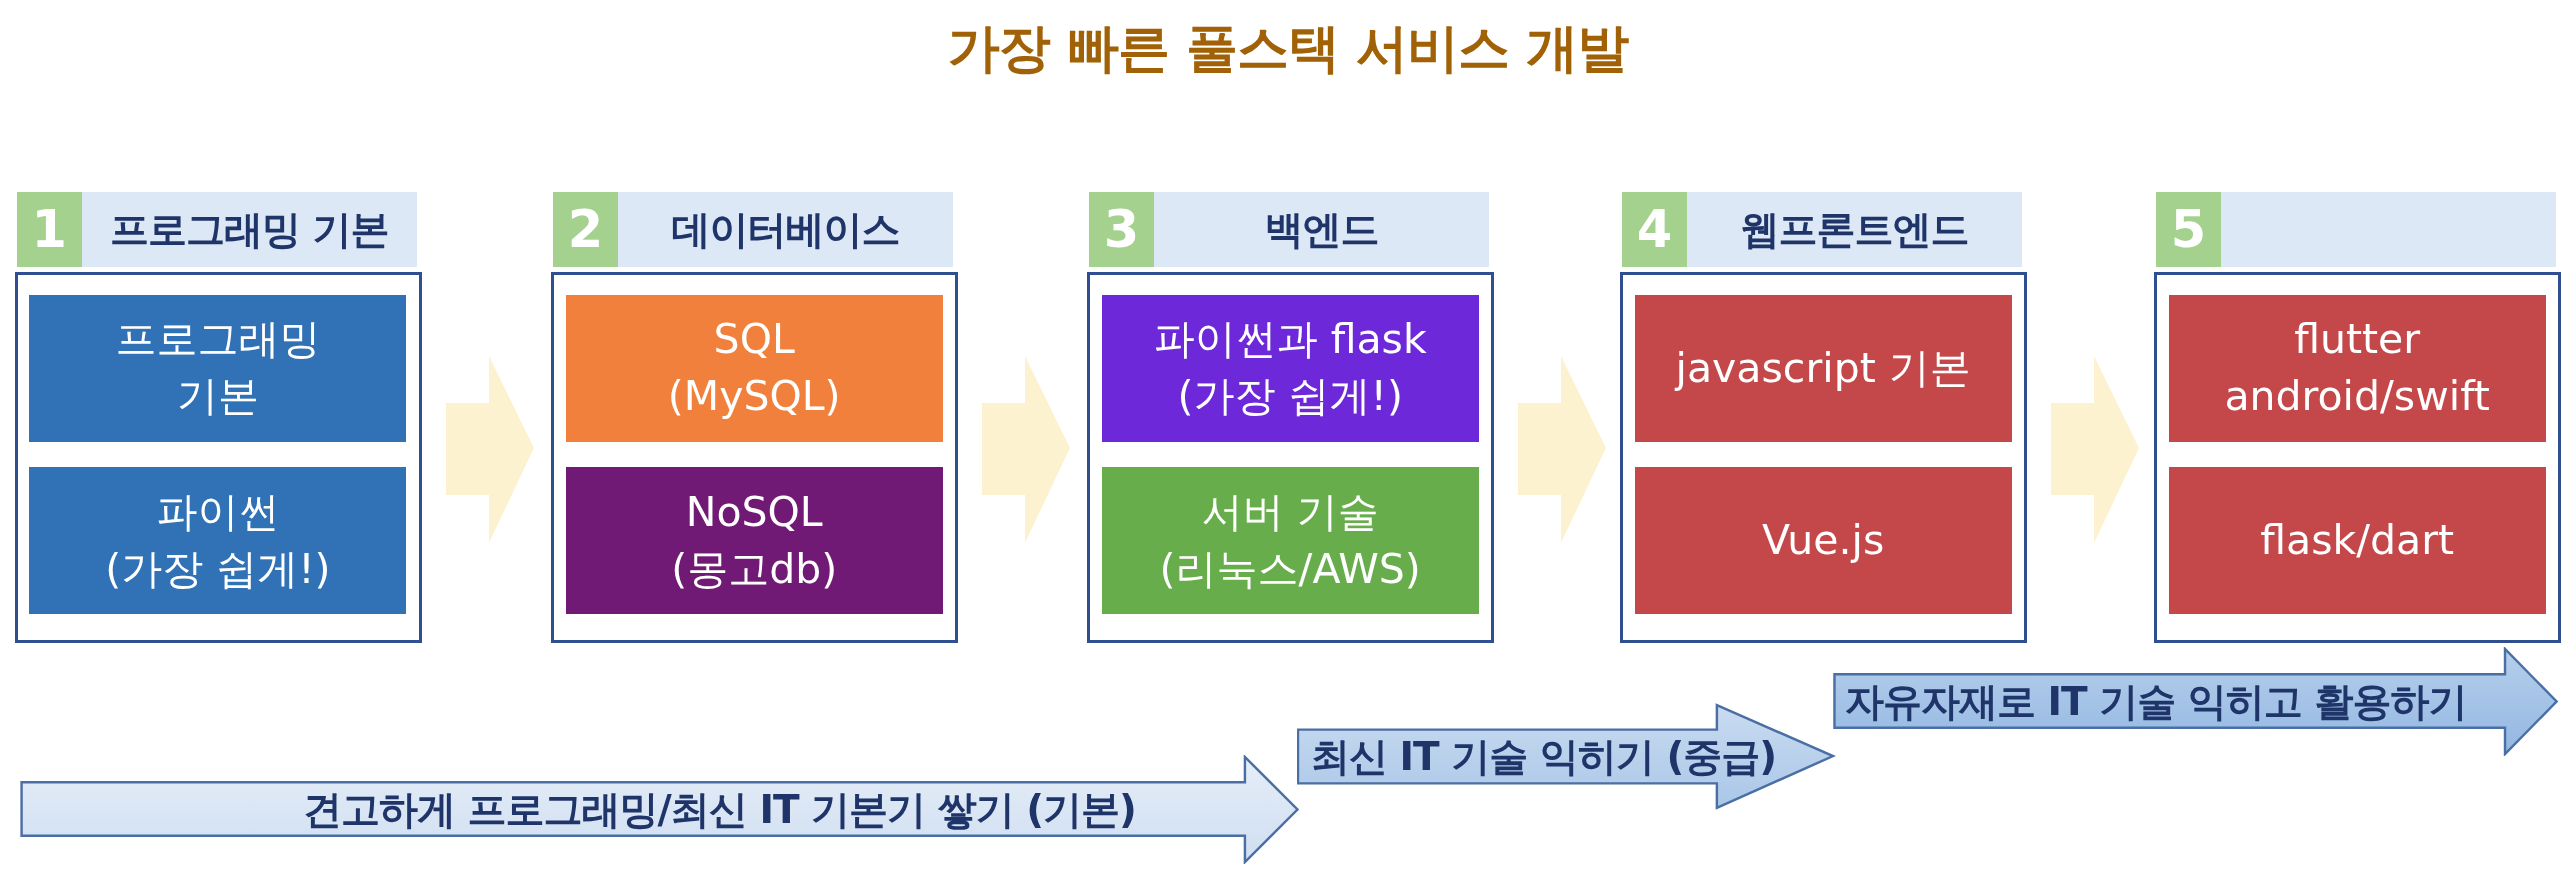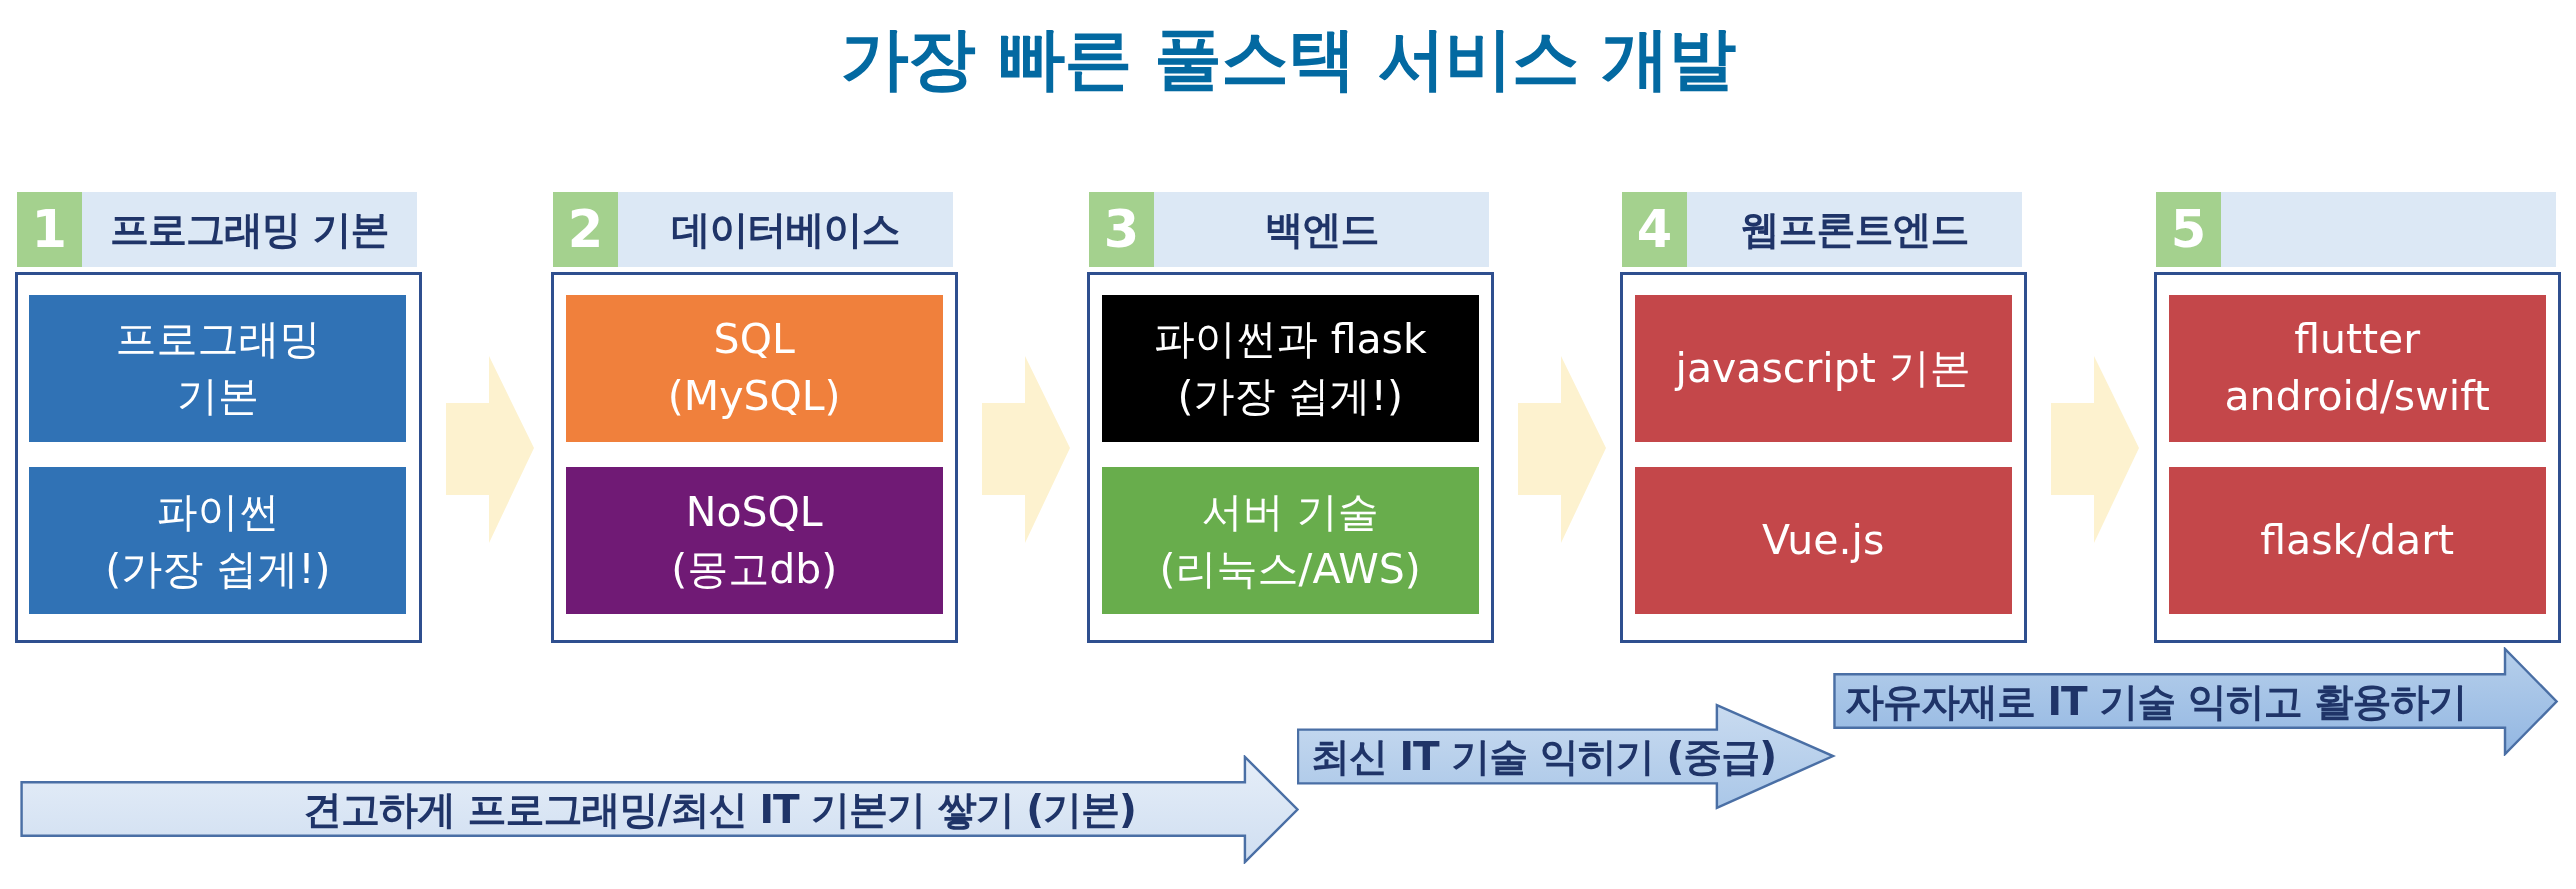--- a/index.html
+++ b/index.html
@@ -1,19 +1,19 @@
 <!DOCTYPE html>
 <html><head>
 <meta charset="utf-8">
 <style>
   html, body { margin: 0; padding: 0; background: #ffffff; }
   body { width: 2576px; height: 889px; position: relative; overflow: hidden;
          font-family: "DejaVu Sans", "Liberation Sans", sans-serif; }
   .title { position: absolute; left: 0; width: 2576px; top: 13.7px; text-align: center;
-           font-size: 68px; font-weight: bold; color: #0369a1; letter-spacing: -1px; }
+           font-size: 52px; font-weight: bold; color: #a16207; letter-spacing: -1px; }
   .col { position: absolute; top: 192px; width: 408px; height: 453px; }
   .col-header { position: absolute; left: 2px; top: 0; width: 400px; height: 75px; background: #dce8f5; }
   .col-num { position: absolute; left: 0; top: 0; width: 65px; height: 75px; background: #a4d18e;
              color: #ffffff; font-size: 51px; font-weight: bold; text-align: center; line-height: 75px; }
   .col-label { position: absolute; left: 65px; right: 0; top: 0; height: 75px; line-height: 75px;
                text-align: center; color: #1f3468; font-size: 39px; font-weight: bold; letter-spacing: -1px; }
   .col-frame { position: absolute; left: 0; top: 80px; width: 401px; height: 365px;
                border: 3.9px solid #2f4f8f; background: #ffffff; }
   .card { position: absolute; left: 11.7px; width: 377px; height: 147px; display: flex;
           align-items: center; justify-content: center; text-align: center;
@@ -55,21 +55,21 @@
 (몽고db)</div>
   </div>
 </div>
 
 <div class="col" style="left:1087px;">
   <div class="col-header">
     <div class="col-num">3</div>
     <div class="col-label">백엔드</div>
   </div>
   <div class="col-frame">
-    <div class="card c1" style="background:#000000">파이썬과 flask
+    <div class="card c1" style="background:#6d28d9">파이썬과 flask
 (가장 쉽게!)</div>
     <div class="card c2" style="background:#68ad4c">서버 기술
 (리눅스/AWS)</div>
   </div>
 </div>
 
 <div class="col" style="left:1620px;">
   <div class="col-header">
     <div class="col-num">4</div>
     <div class="col-label">웹프론트엔드</div>

